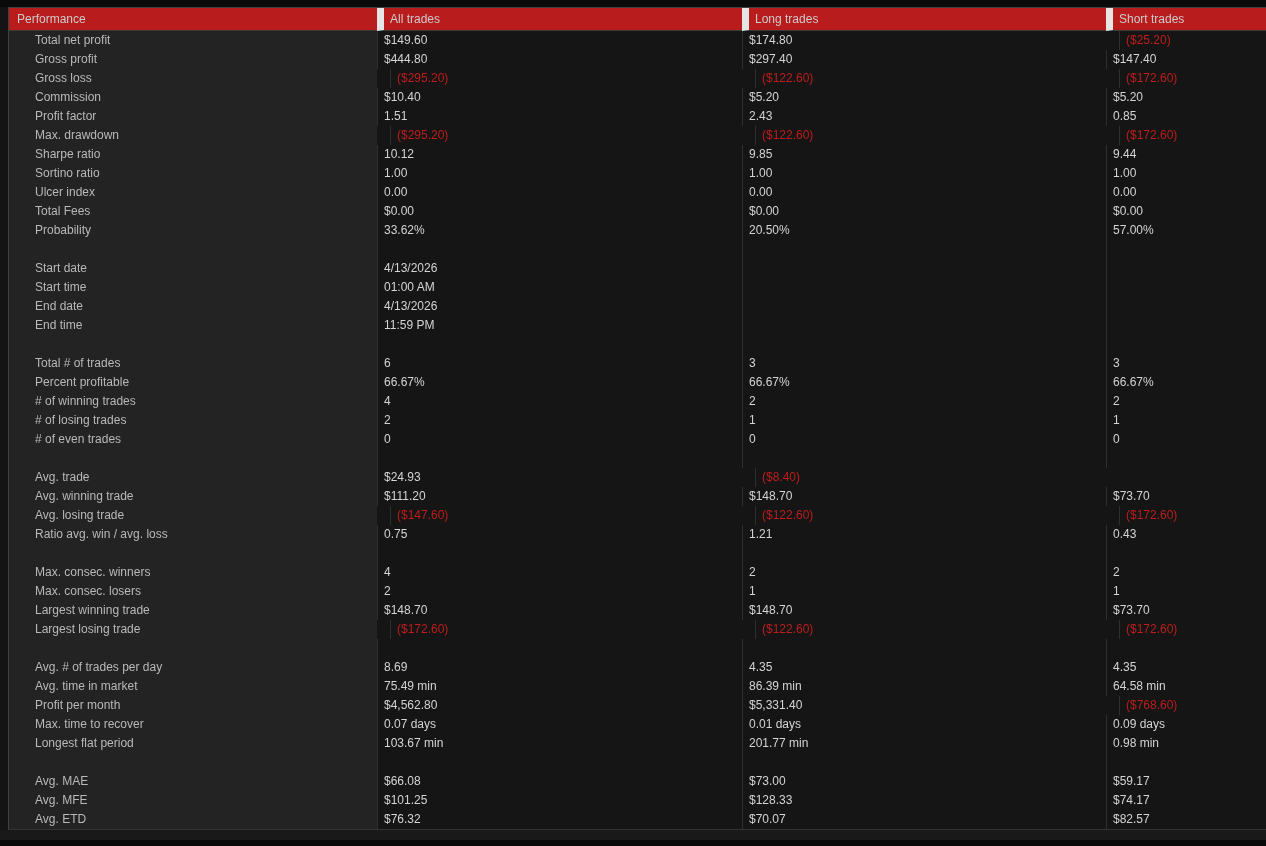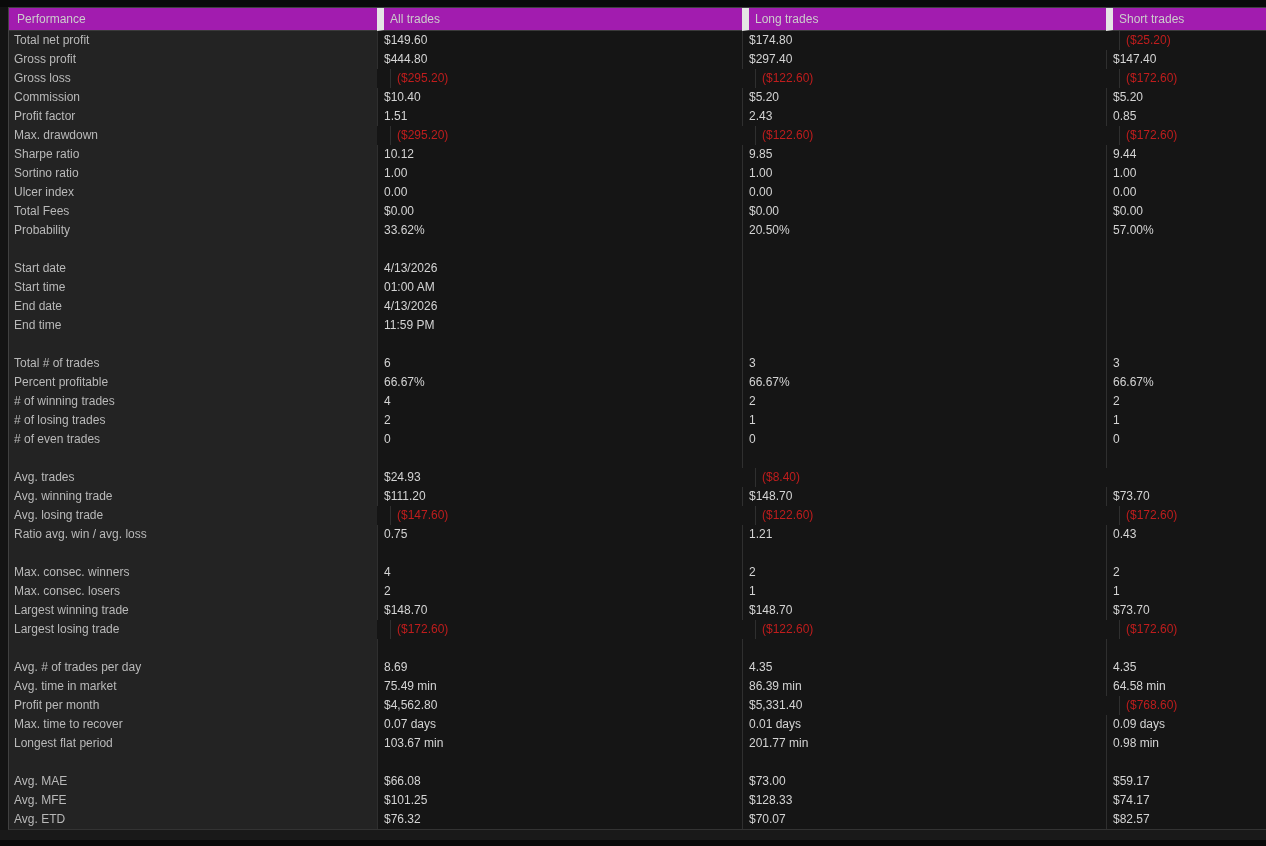--- a/index.html
+++ b/index.html
@@ -29,30 +29,30 @@
     line-height:19px;
   }
   .row.header { height:23px; line-height:23px; }
   .cell {
     overflow:hidden;
     white-space:nowrap;
   }
   .cell.label {
     background:#232323;
     color:#b9b9b9;
-    padding-left:5px;
+    padding-left:26px;
   }
   .cell.val {
     background:#151515;
     color:#d4d4d4;
     border-left:1px solid #2f2f2f;
     padding-left:6px;
   }
   .header .cell {
-    background:#a21caf;
+    background:#b91c1c;
     color:#cccccc;
     border-bottom:1px solid #3a3a3a;
   }
   .header .cell.label { padding-left:8px; }
   .header .cell.val { border-left:7px solid #e5e5e5; }
   .cell.neg { color:var(--neg,#bf1d1d);margin-left:13px; }
   .row.spacer .cell { color:transparent; }
 </style>
 </head>
 <body>
@@ -199,21 +199,21 @@
     <div class="cell val">0</div>
     <div class="cell val">0</div>
   </div>
       <div class="row spacer">
     <div class="cell label"></div>
     <div class="cell val"></div>
     <div class="cell val"></div>
     <div class="cell val"></div>
   </div>
       <div class="row">
-    <div class="cell label">Avg. trades</div>
+    <div class="cell label">Avg. trade</div>
     <div class="cell val">$24.93</div>
     <div class="cell val neg">($8.40)</div>
   </div>
       <div class="row">
     <div class="cell label">Avg. winning trade</div>
     <div class="cell val">$111.20</div>
     <div class="cell val">$148.70</div>
     <div class="cell val">$73.70</div>
   </div>
       <div class="row">

